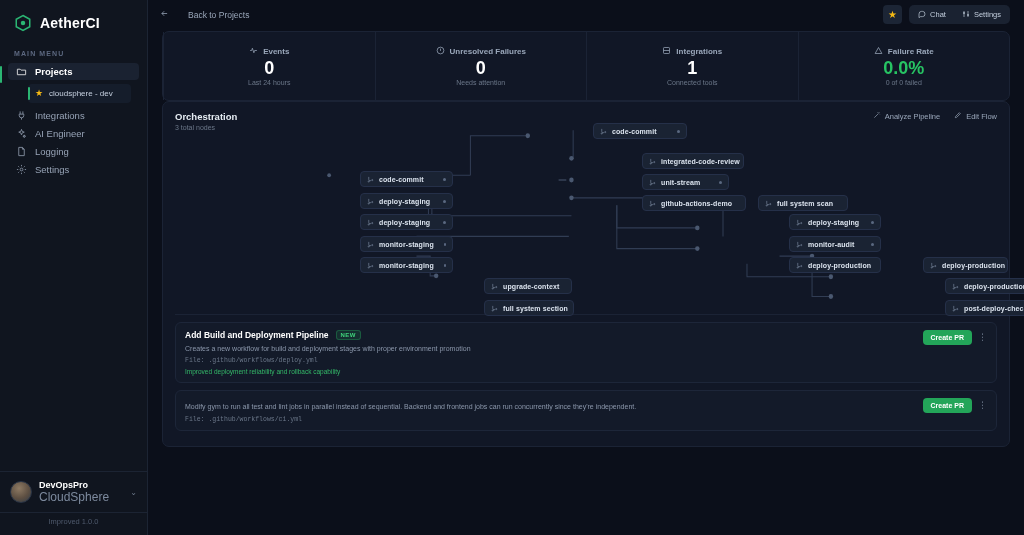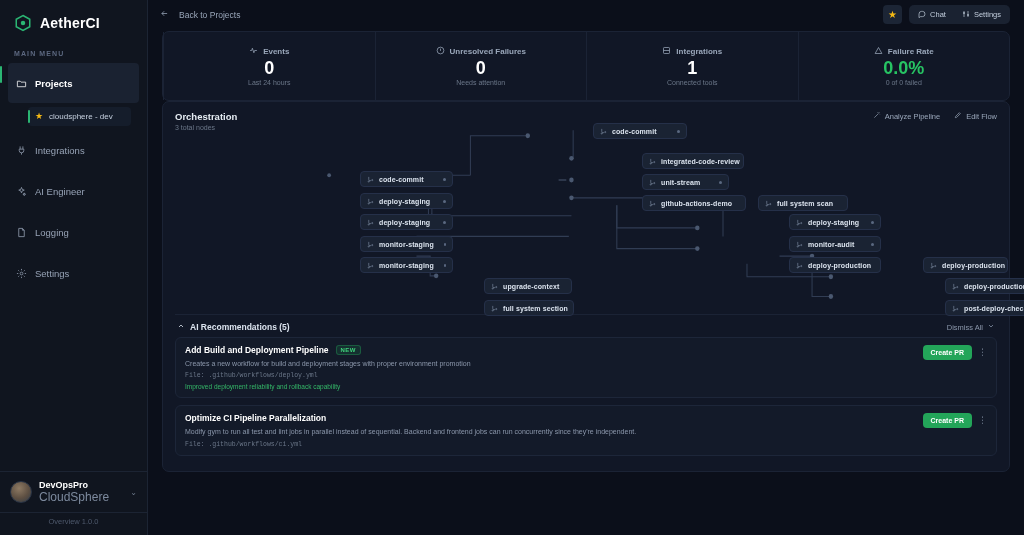--- a/index.html
+++ b/index.html
@@ -25,21 +25,21 @@
   .brand-logo { width: 18px; height: 18px; flex: 0 0 18px; }
   .brand-name { font-size: 14px; font-weight: bold; letter-spacing: .2px; color: #ffffff; }
 
   .menu-label {
     font-size: 7px; letter-spacing: 1.1px; color: #5c6880;
     padding: 2px 0 6px 14px; text-transform: uppercase; font-weight: bold;
   }
   .nav { display: flex; flex-direction: column; gap: 1px; padding: 0 8px; }
   .nav-item {
     display: flex; align-items: center; gap: 8px;
-    height: 40px; padding: 4px 8px; border-radius: 4px;
+    height: 17px; padding: 4px 8px; border-radius: 4px;
     font-size: 9.5px; color: #97a3b6; cursor: pointer; position: relative;
   }
   .nav-item.active { background: #1a2231; color: #ffffff; font-weight: bold; }
   .nav-item.active::before {
     content: ""; position: absolute; left: -8px; top: 3px;
     width: 2px; height: 17px; background: #2bb673; border-radius: 1px;
   }
   .nav-ico { width: 11px; height: 11px; flex: 0 0 11px; opacity: .85; display:block; }
 
   .sub-item {
@@ -71,21 +71,21 @@
   .version { text-align: center; font-size: 7.5px; color: #4e596c; padding: 4px 0 9px; border-top: 1px solid #1c2433; }
 
   
   #main { flex: 1 1 auto; height: 535px; background: #0b0f1a; display: flex; flex-direction: column; overflow: hidden; }
 
   .topbar {
     height: 29px; flex: 0 0 29px;
     display: flex; align-items: center; justify-content: space-between;
     padding: 0 14px 0 12px;
   }
-  .back-link { display:flex; align-items:center; gap: 10px; font-size: 8.5px; color: #9aa7ba; cursor: pointer; }
+  .back-link { display:flex; align-items:center; gap: 19px; font-size: 8.5px; color: #9aa7ba; cursor: pointer; }
   .topbar-right { display: flex; align-items: center; gap: 7px; }
   .star-btn {
     width: 19px; height: 19px; border-radius: 4px; background: #1c2535;
     display: flex; align-items: center; justify-content: center; cursor: pointer;
   }
   .star-btn span { color: #f5b914; font-size: 10px; line-height: 1; }
   .pill-group { display: flex; background: #1a2231; border-radius: 5px; padding: 2px; gap: 2px; }
   .pill-btn {
     display: flex; align-items: center; gap: 4px; height: 15px;
     padding: 0 7px; border-radius: 4px; font-size: 7.5px; color: #c3cedd; cursor: pointer;
@@ -249,21 +249,21 @@
     <div class="sidebar-spacer"></div>
 
     <div class="profile">
       <span class="avatar"></span>
       <span class="profile-txt">
         <span class="profile-name" style="display:block">DevOpsPro</span>
         <span class="profile-org" style="display:block">CloudSphere</span>
       </span>
       <span class="chev">⌄</span>
     </div>
-    <div class="version">Overview 1.0.0</div>
+    <div class="version">Improved 1.0.0</div>
   </aside>
 
   <section id="main">
 
     <div class="topbar">
       <div class="back-link">
         <span>
           <svg viewBox="0 0 24 24" width="9" height="9" fill="none" stroke="currentColor" stroke-width="2">
               <path d="M19 12H5M11 6l-6 6 6 6"></path>
             </svg>
@@ -597,57 +597,36 @@
                   <circle cx="18" cy="14" r="2"></circle>
                 </svg>
                 <span class="nlabel">post-deploy-checks</span>
                 <span style="flex:1 1 auto"></span>
                 <span class="ndot"></span>
               </div>
             </div>
         </div>
 
         <div class="recs">
-          <div class="recs-head">
-            <div class="recs-title">
-              <span>
-                <svg viewBox="0 0 24 24" width="8" height="8" fill="none" stroke="currentColor" stroke-width="2.4">
-                    <path d="M6 15l6-6 6 6"></path>
-                  </svg>
-              </span>
-              <span>AI Recommendations (5)</span>
-            </div>
-            <div class="dismiss">
-              <span>Dismiss All</span>
-              <span>
-                <svg viewBox="0 0 24 24" width="8" height="8" fill="none" stroke="currentColor" stroke-width="2.2">
-                    <path d="M6 9l6 6 6-6"></path>
-                  </svg>
-              </span>
-            </div>
-          </div>
 
           <div class="rec">
             <div class="rec-top">
               <span class="rec-title">Add Build and Deployment Pipeline</span>
               <span class="badge-new">NEW</span>
             </div>
             <div class="rec-desc">Creates a new workflow for build and deployment stages with proper environment promotion</div>
             <div class="rec-file">File: .github/workflows/deploy.yml</div>
             <div class="rec-impact">Improved deployment reliability and rollback capability</div>
             <div class="rec-right">
               <button class="create-pr">Create PR</button>
               <span class="kebab">⋮</span>
             </div>
           </div>
 
           <div class="rec">
-            <div class="rec-top">
-              <span class="rec-title">Optimize CI Pipeline Parallelization</span>
-            </div>
             <div class="rec-desc">Modify gym to run all test and lint jobs in parallel instead of sequential. Backend and frontend jobs can run concurrently since they're independent.</div>
             <div class="rec-file">File: .github/workflows/ci.yml</div>
             <div class="rec-right">
               <button class="create-pr">Create PR</button>
               <span class="kebab">⋮</span>
             </div>
           </div>
         </div>
       </div>
 

